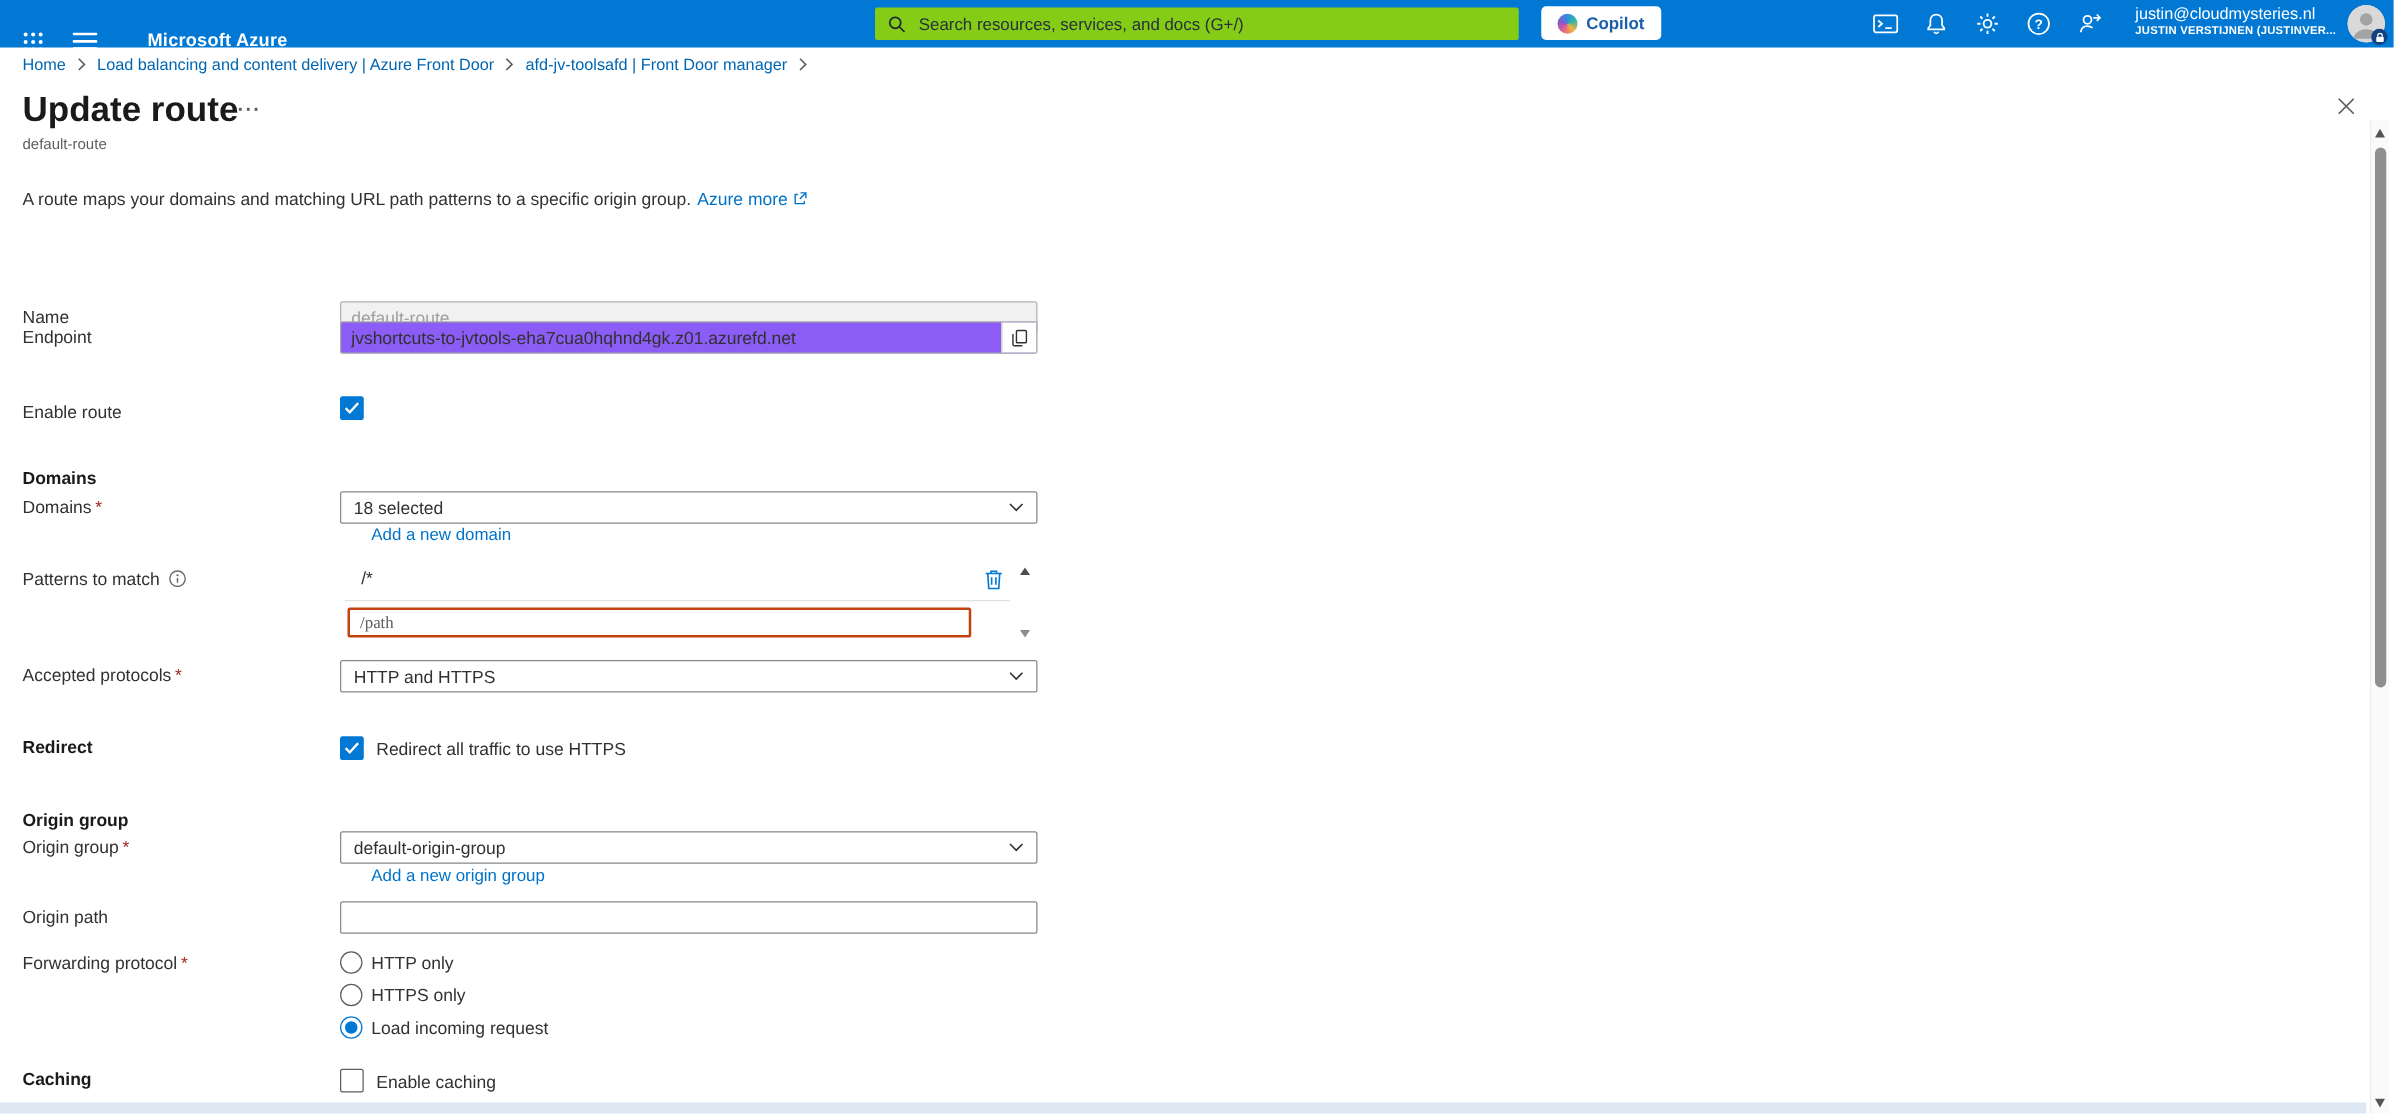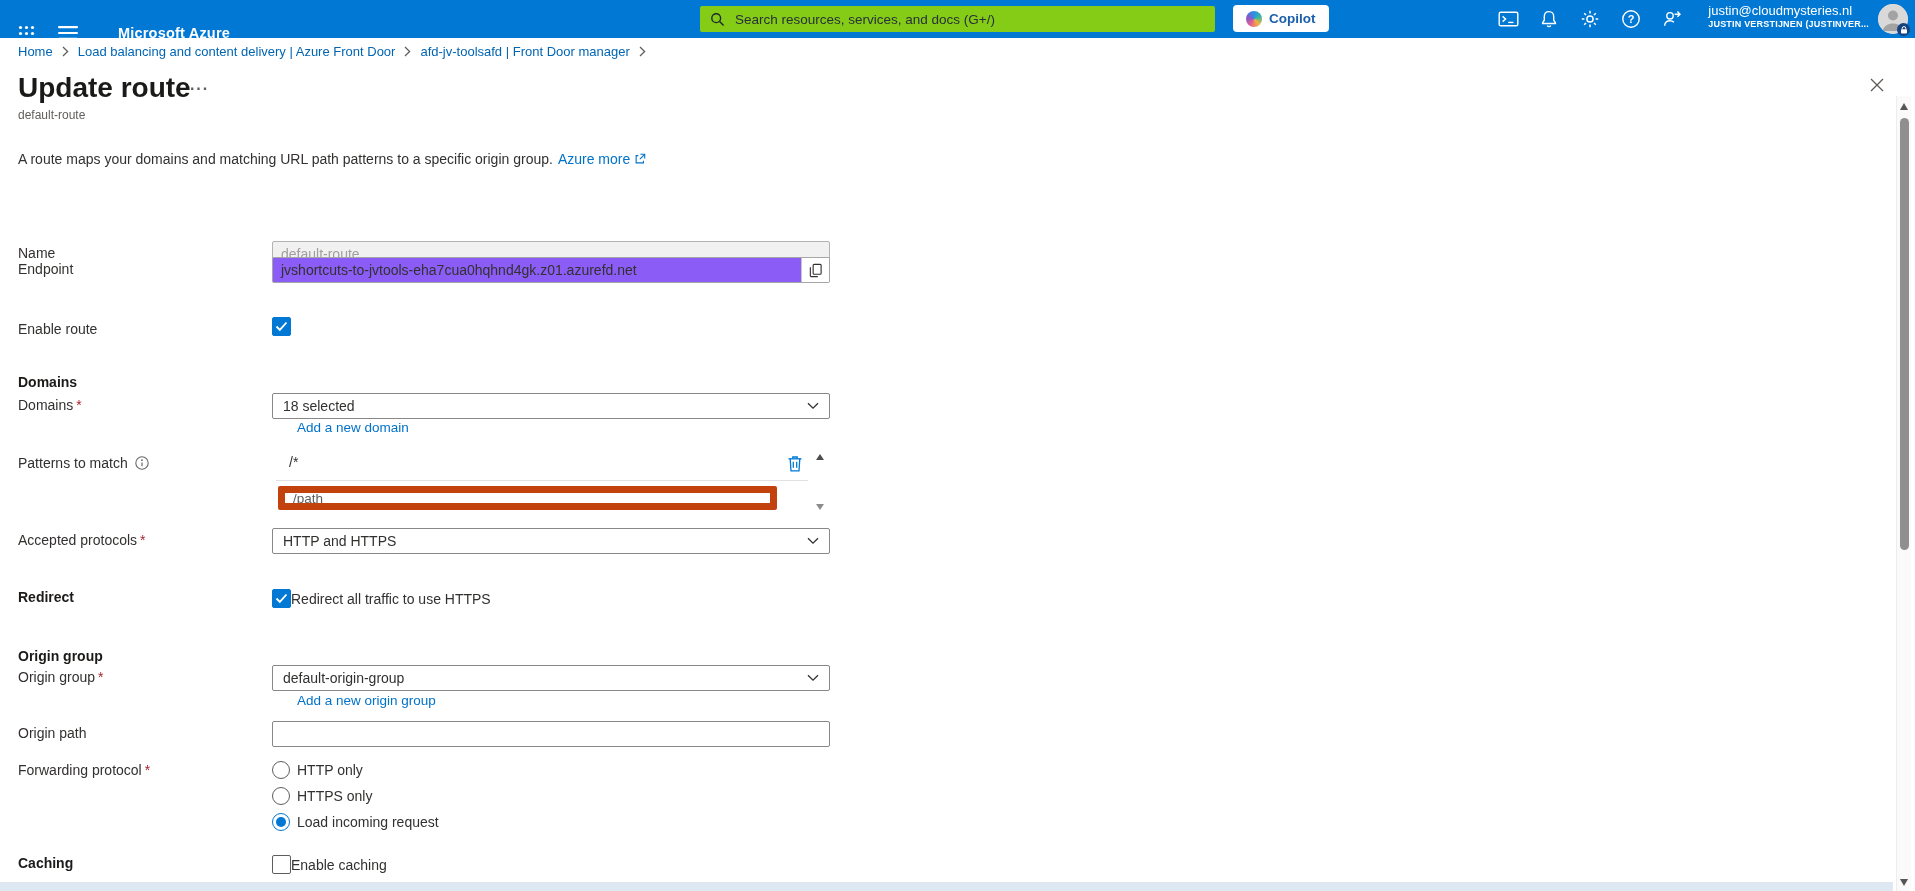--- a/index.html
+++ b/index.html
@@ -67,35 +67,35 @@
     display:flex; align-items:center; }
   .endpoint-text { flex:1; font-size:14px; color:#323130; padding:0 8px; white-space:nowrap; overflow:hidden; }
   .copy-btn { width:28px; height:24px; background:#fff; border-left:1px solid #c8c6c4; display:flex;
     align-items:center; justify-content:center; cursor:pointer; }
   .dropdown { width:558px; height:26px; border:1px solid #8a8886; border-radius:2px; background:#fff; display:flex;
     align-items:center; justify-content:space-between; padding:0 10px; font-size:14px; color:#323130; cursor:pointer; }
   .link { font-size:13.5px; color:#0072c9; text-decoration:none; cursor:pointer;margin-left:25px; }
   .cb { width:19px; height:19px; border:1px solid #605e5c; border-radius:2px; background:#fff; display:flex;
     align-items:center; justify-content:center; cursor:pointer; flex:none; }
   .cb.checked { background:#0078d4; border-color:#0078d4; }
-  .cb-row { display:flex; align-items:center; gap:0; font-size:14px; }
+  .cb-row { display:flex; align-items:center; gap:10px; font-size:14px; }
   .radio { width:18px; height:18px; border:1px solid #605e5c; border-radius:50%; background:#fff; display:flex;
     align-items:center; justify-content:center; cursor:pointer; flex:none; }
   .radio.selected { border-color:#0078d4; }
   .radio.selected::after { content:""; width:10px; height:10px; border-radius:50%; background:#0078d4; }
   .radio-opt { display:flex; align-items:center; gap:7px; font-size:14px; height:18px; margin-bottom:8px; }
 
   
   .pat-list { position:relative; width:558px; height:62px; }
   .pat-item { position:absolute; top:2px; left:17px; font-size:14px; color:#323130; }
   .pat-trash { position:absolute; top:0; left:512px; width:22px; height:22px; display:flex; align-items:center;
     justify-content:center; cursor:pointer; }
   .pat-div { position:absolute; top:28px; left:4px; width:532px; height:1px; background:#e1e1e1; }
-  .pat-input { position:absolute; top:34px; left:6px; width:499px; height:24px; border:7px solid #c2410c;
-    border-radius:2px; font-size:13.5px; color:#323130; padding:0 8px; font-family:Liberation Sans, sans-serif; outline:none; }
+  .pat-input { position:absolute; top:34px; left:6px; width:499px; height:24px; border:2px solid #c2410c;
+    border-radius:2px; font-size:13.5px; color:#323130; padding:0 8px; font-family:Liberation Serif, serif; outline:none; }
   .pat-input::placeholder { color:#5f5d5b; opacity:1; }
   .pat-scroll { position:absolute; top:0; left:541px; width:14px; height:60px; }
   .pat-scroll .up { position:absolute; top:2px; left:3px; width:0; height:0; border-left:4px solid transparent;
     border-right:4px solid transparent; border-bottom:6px solid #4d4d4d; cursor:pointer; }
   .pat-scroll .down { position:absolute; bottom:2px; left:3px; width:0; height:0; border-left:4px solid transparent;
     border-right:4px solid transparent; border-top:6px solid #8c8c8c; cursor:pointer; }
 
   
   #row-name      { top:197px;margin-top:44px; }
   #row-endpoint  { top:257px; }

